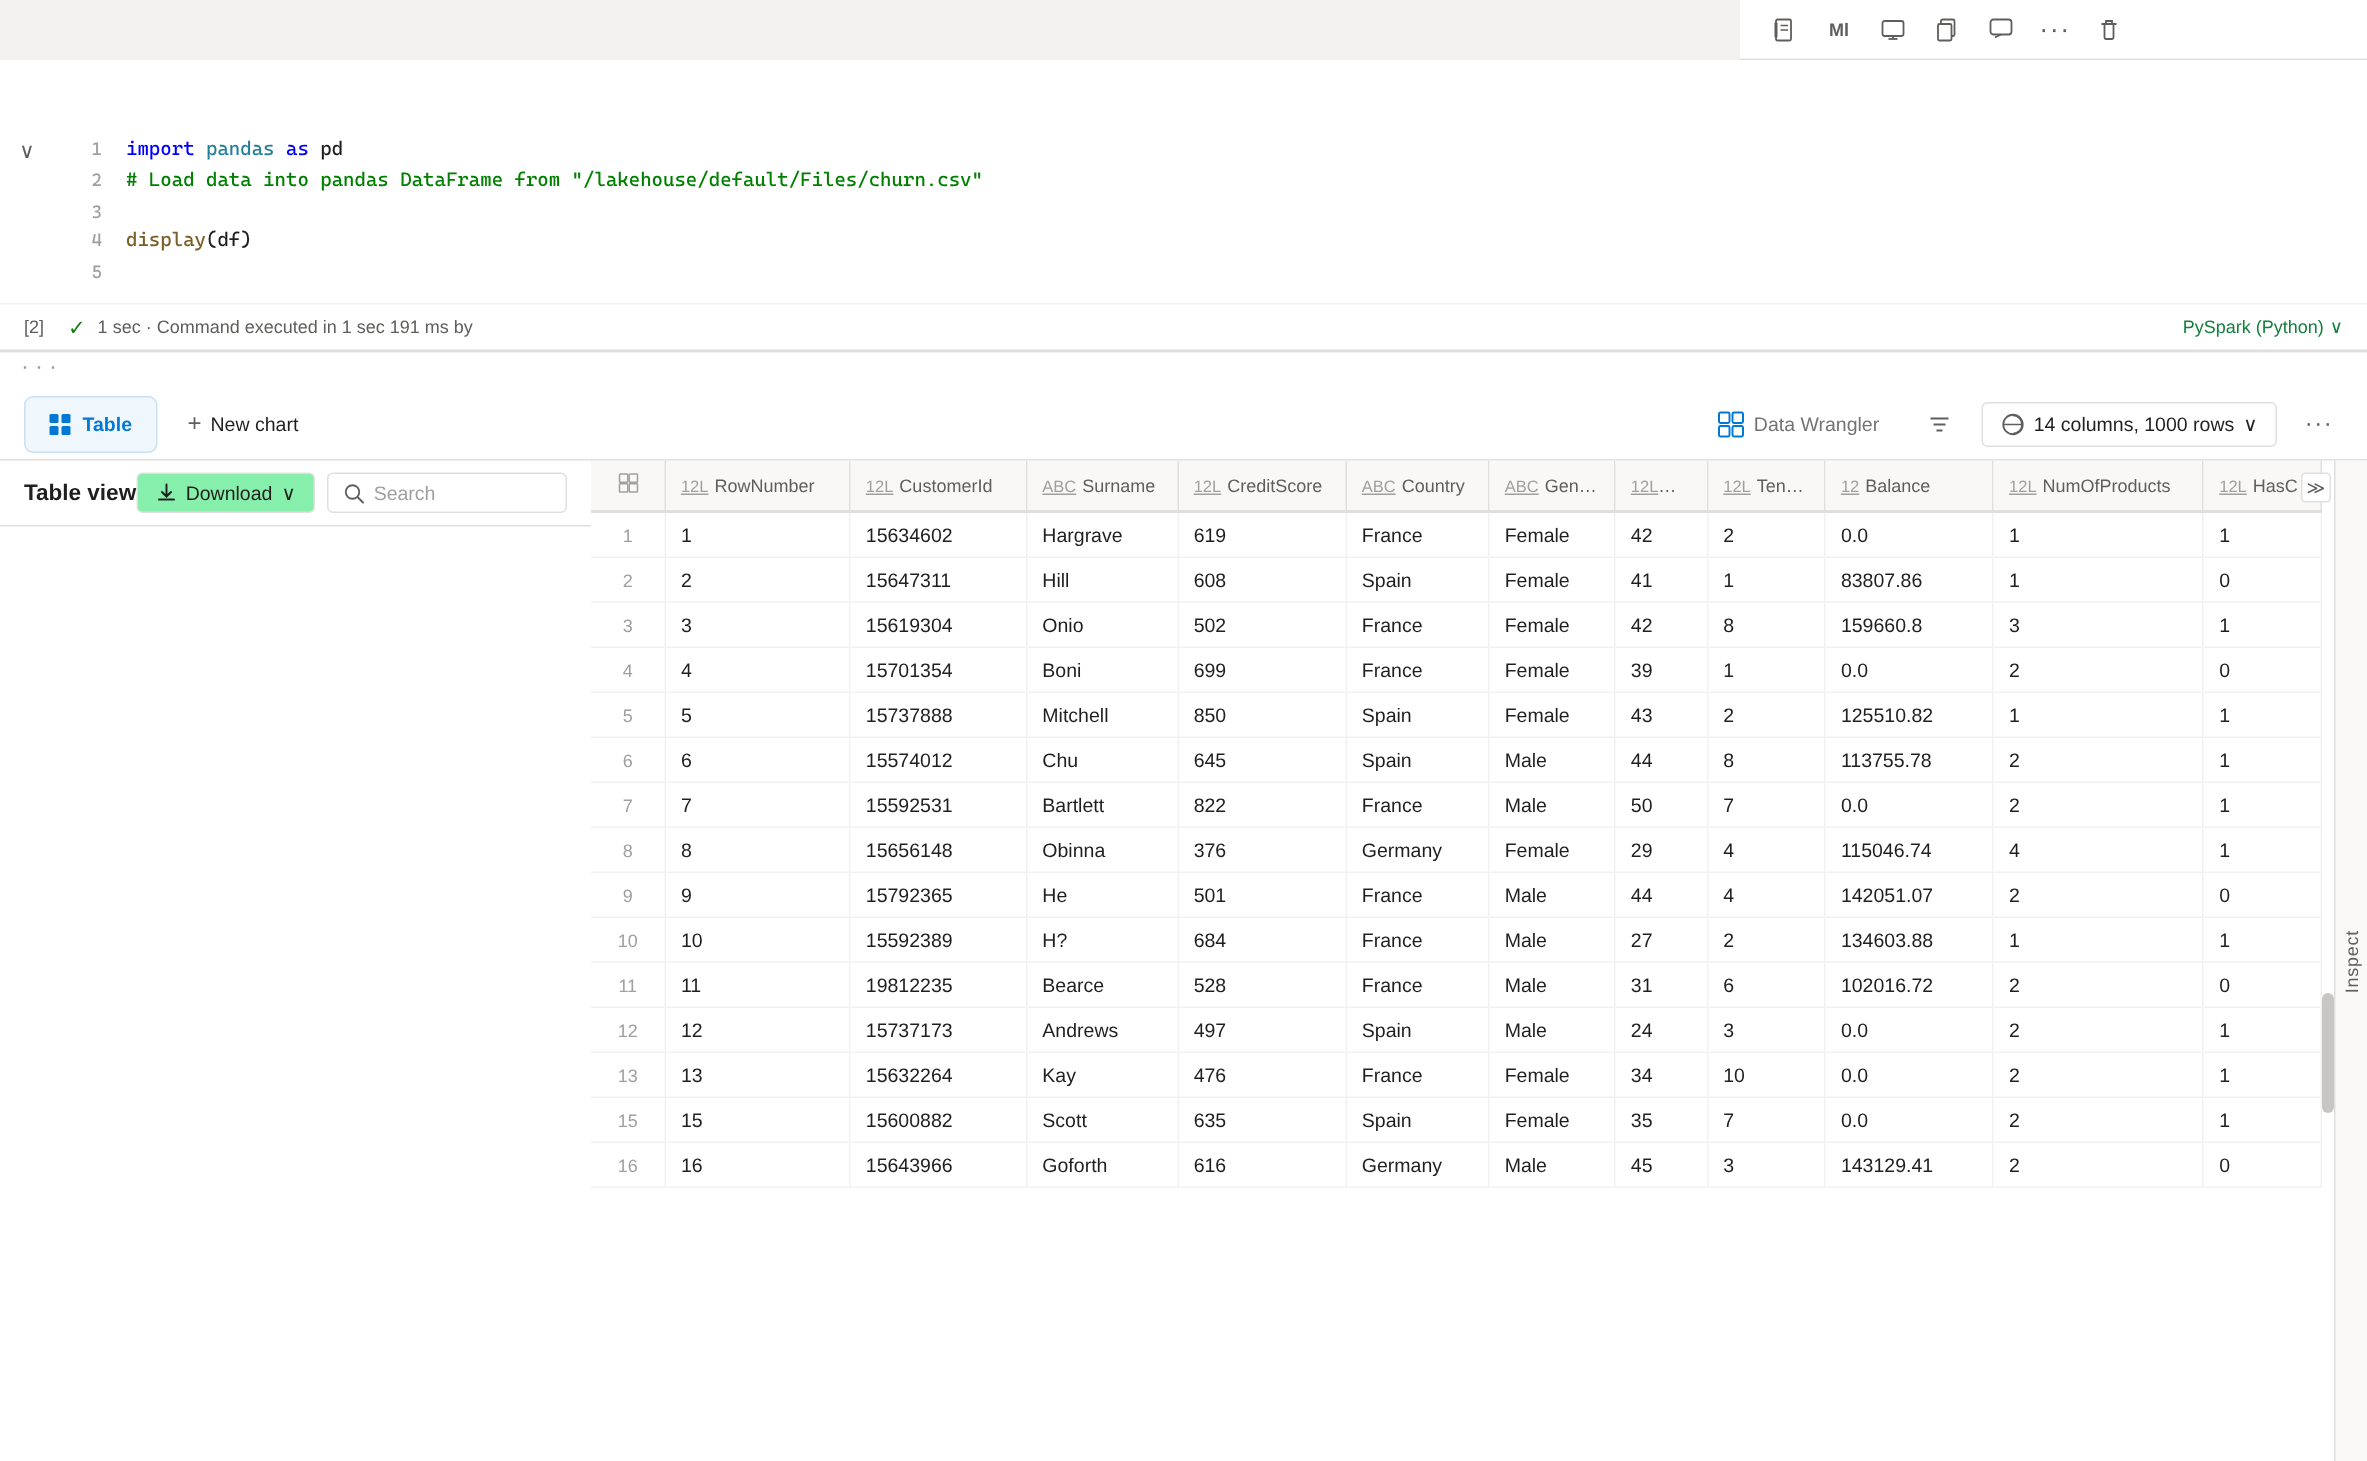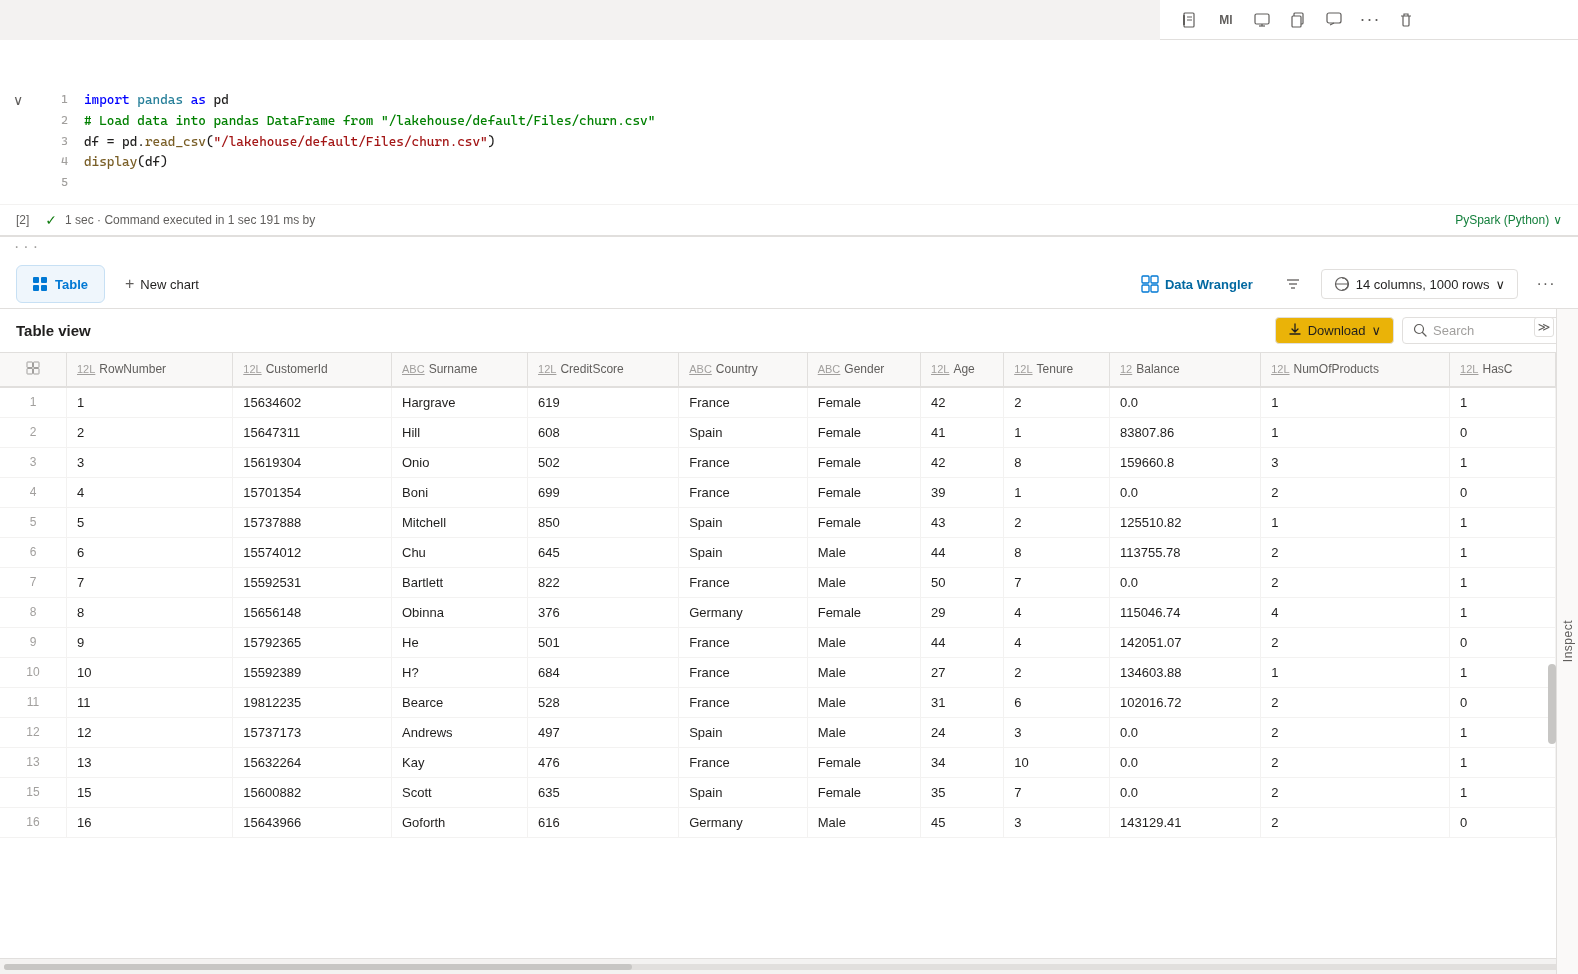--- a/index.html
+++ b/index.html
@@ -203,22 +203,22 @@
       gap: 12px;
     }
 
     .data-wrangler-btn {
       display: flex;
       align-items: center;
       gap: 6px;
       padding: 6px 12px;
       border-radius: 4px;
       cursor: pointer;
-      color: #0369a1;
-      font-weight: 700;
+      color: #737373;
+      font-weight: 400;
     }
 
     .filter-icon-btn {
       width: 32px;
       height: 32px;
       display: flex;
       align-items: center;
       justify-content: center;
       cursor: pointer;
       border-radius: 4px;
@@ -267,21 +267,21 @@
       gap: 8px;
     }
 
     .download-btn {
       display: flex;
       align-items: center;
       gap: 6px;
       padding: 5px 12px;
       border-radius: 4px;
       border: 1px solid #e1dfdd;
-      background: #eab308;
+      background: #86efac;
       cursor: pointer;
       color: #201f1e;
       font-size: 13px;
     }
 
     .search-box {
       display: flex;
       align-items: center;
       gap: 6px;
       padding: 5px 10px;
@@ -484,23 +484,20 @@
 
       <div class="code-line">
         <span class="line-num">2</span>
         <span class="code-text">
           <span class="cm"># Load data into pandas DataFrame from "/lakehouse/default/Files/churn.csv"</span>
         </span>
       </div>
 
       <div class="code-line">
         <span class="line-num">3</span>
-        <span class="code-text">
-          df = pd.<span class="fn">read_csv</span>(<span class="str">"/lakehouse/default/Files/churn.csv"</span>)
-        </span>
       </div>
 
       <div class="code-line">
         <span class="line-num">4</span>
         <span class="code-text">
           <span class="fn">display</span>(df)
         </span>
       </div>
 
       <div class="code-line">
@@ -587,21 +584,21 @@
           <span>14 columns, 1000 rows</span>
           <span>∨</span>
         </div>
 
         <div class="tab-more-btn">
           <span style="font-size:16px; letter-spacing:1px;">···</span>
         </div>
       </div>
     </div>
 
-    <div style="flex:1; display:flex; flex-direction:column; min-height:0; position:relative;">
+    <div style="flex:1; display:flex; min-height:0; position:relative;">
 
       <div class="table-view-header">
         <span class="table-view-title">Table view</span>
         <div class="table-view-actions">
           <div class="download-btn">
             <svg width="14" height="14" viewBox="0 0 14 14" fill="none">
               <path d="M7 1v8M4 6l3 3 3-3" stroke="#201f1e" stroke-width="1.3" stroke-linecap="round"></path>
               <path d="M2 11h10" stroke="#201f1e" stroke-width="1.3" stroke-linecap="round"></path>
             </svg>
             <span>Download</span>

